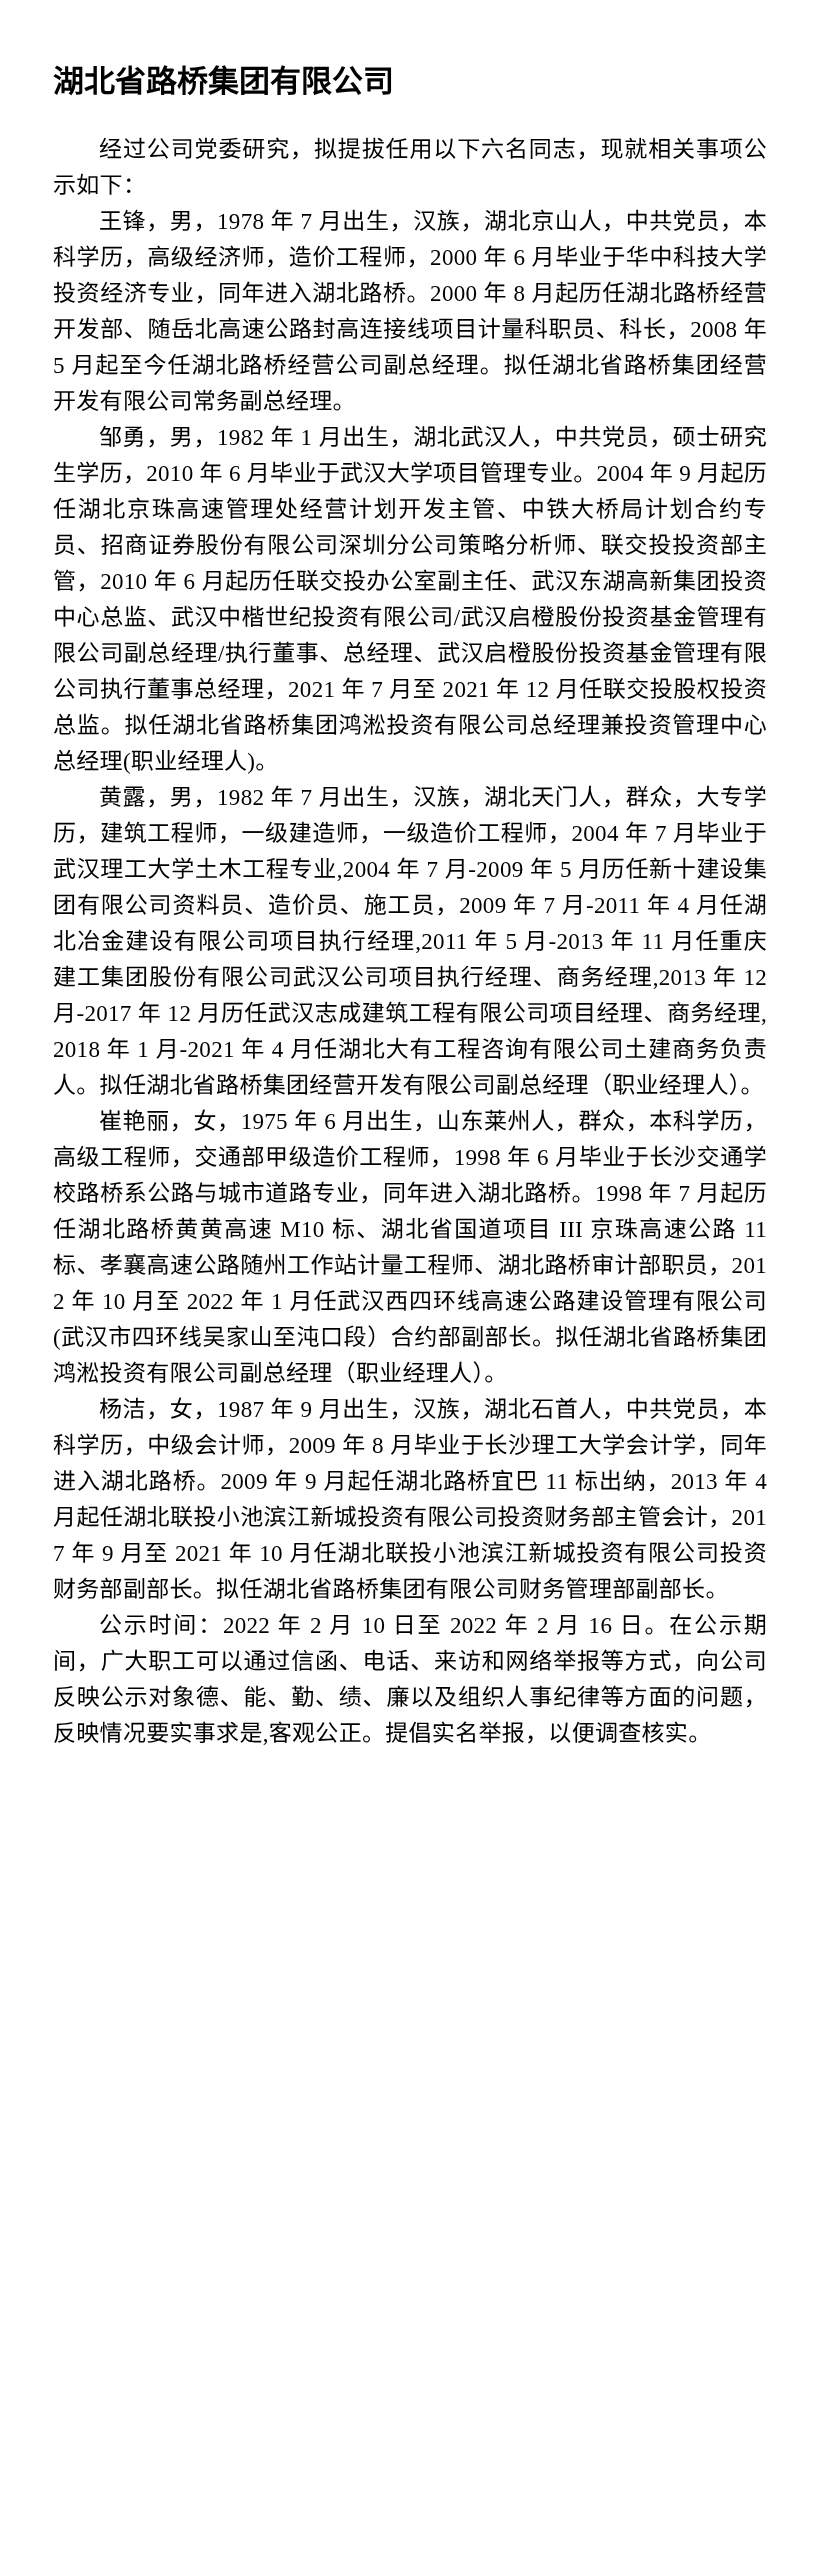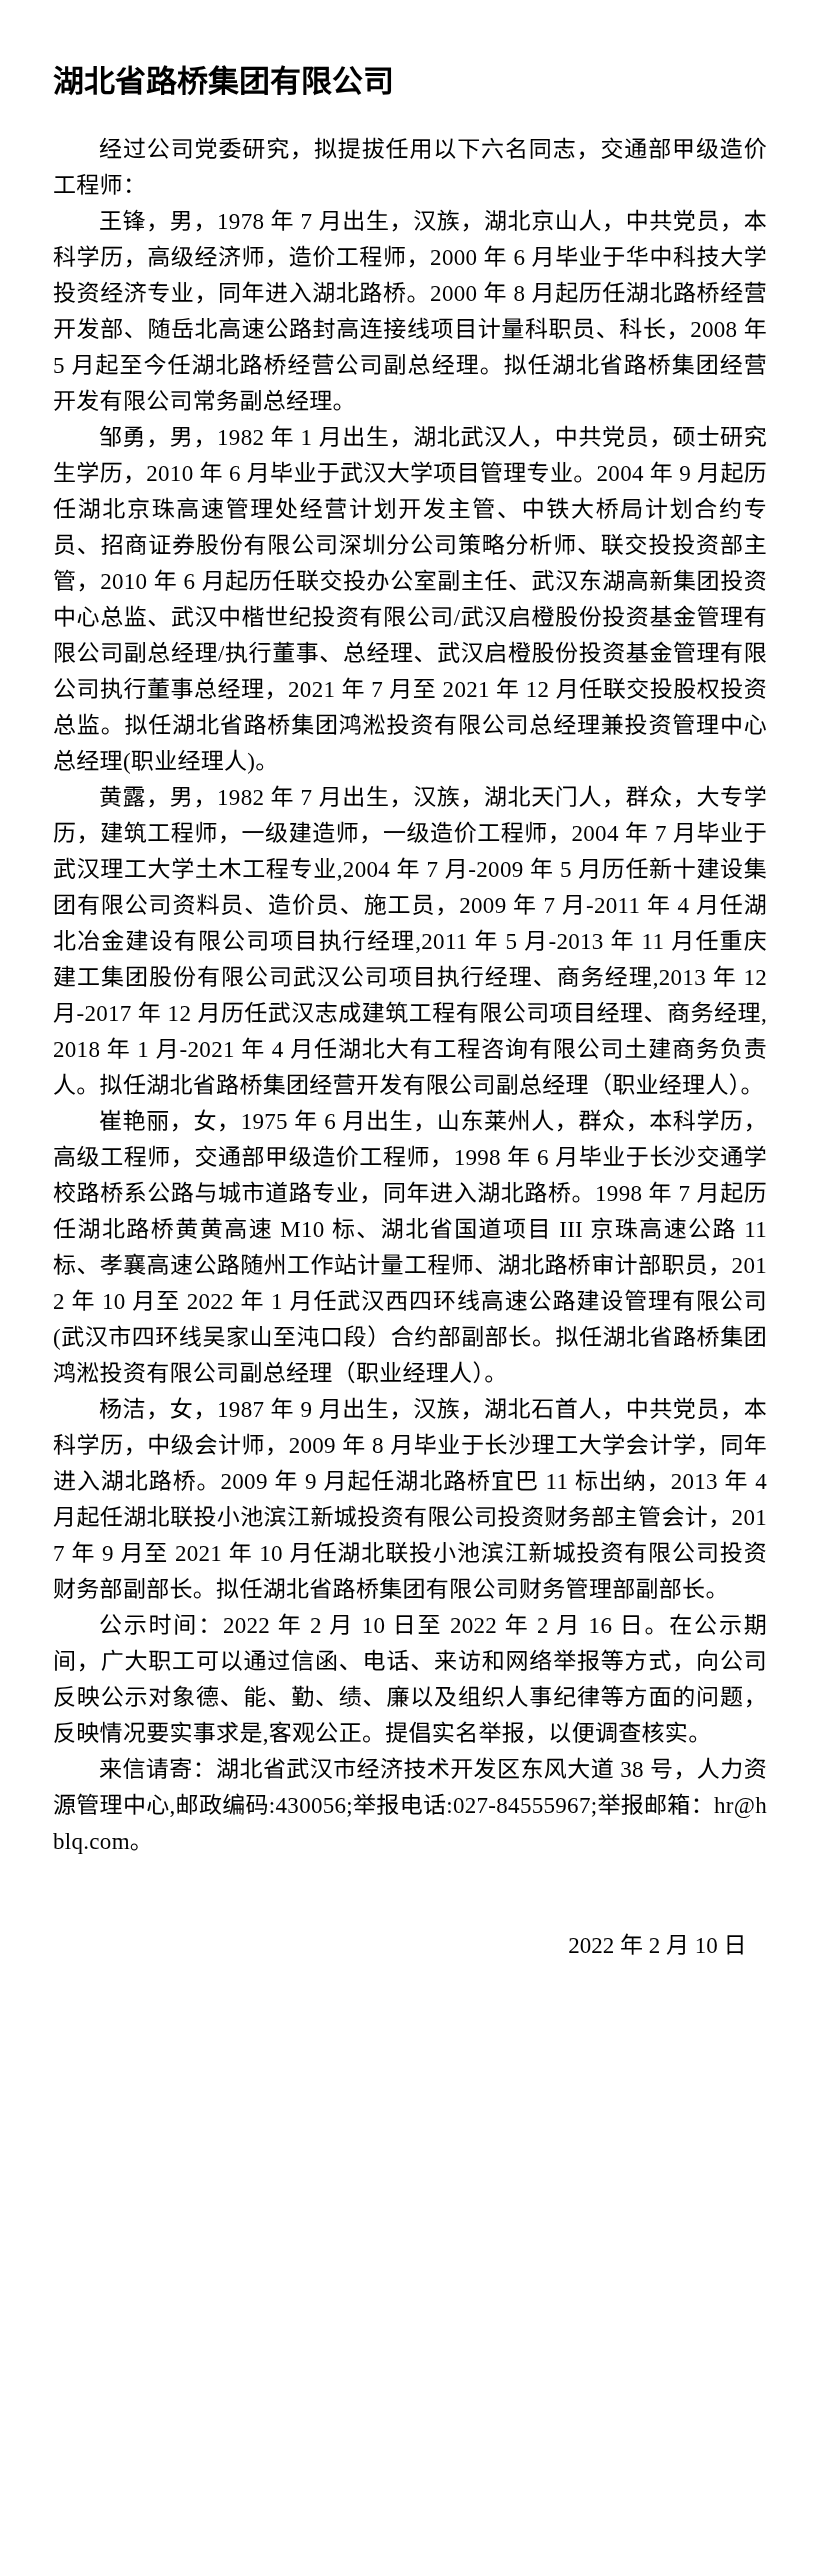--- a/index.html
+++ b/index.html
@@ -48,34 +48,32 @@
 </head>
 <body>
 
 <div class="page">
 
   <h1 class="doc-title">
     <span class="title-line">湖北省路桥集团有限公司</span>
   </h1>
 
   <div class="doc-body">
-    <p>经过公司党委研究，拟提拔任用以下六名同志，交通部甲级造价工程师：</p>
+    <p>经过公司党委研究，拟提拔任用以下六名同志，现就相关事项公示如下：</p>
 
     <p>王锋，男，1978 年 7 月出生，汉族，湖北京山人，中共党员，本科学历，高级经济师，造价工程师，2000 年 6 月毕业于华中科技大学投资经济专业，同年进入湖北路桥。2000 年 8 月起历任湖北路桥经营开发部、随岳北高速公路封高连接线项目计量科职员、科长，2008 年 5 月起至今任湖北路桥经营公司副总经理。拟任湖北省路桥集团经营开发有限公司常务副总经理。</p>
 
 
     <p>邹勇，男，1982 年 1 月出生，湖北武汉人，中共党员，硕士研究生学历，2010 年 6 月毕业于武汉大学项目管理专业。2004 年 9 月起历任湖北京珠高速管理处经营计划开发主管、中铁大桥局计划合约专员、招商证券股份有限公司深圳分公司策略分析师、联交投投资部主管，2010 年 6 月起历任联交投办公室副主任、武汉东湖高新集团投资中心总监、武汉中楷世纪投资有限公司/武汉启橙股份投资基金管理有限公司副总经理/执行董事、总经理、武汉启橙股份投资基金管理有限公司执行董事总经理，2021 年 7 月至 2021 年 12 月任联交投股权投资总监。拟任湖北省路桥集团鸿淞投资有限公司总经理兼投资管理中心总经理(职业经理人)。</p>
 
     <p>黄露，男，1982 年 7 月出生，汉族，湖北天门人，群众，大专学历，建筑工程师，一级建造师，一级造价工程师，2004 年 7 月毕业于武汉理工大学土木工程专业,2004 年 7 月-2009 年 5 月历任新十建设集团有限公司资料员、造价员、施工员，2009 年 7 月-2011 年 4 月任湖北冶金建设有限公司项目执行经理,2011 年 5 月-2013 年 11 月任重庆建工集团股份有限公司武汉公司项目执行经理、商务经理,2013 年 12 月-2017 年 12 月历任武汉志成建筑工程有限公司项目经理、商务经理,2018 年 1 月-2021 年 4 月任湖北大有工程咨询有限公司土建商务负责人。拟任湖北省路桥集团经营开发有限公司副总经理（职业经理人）。</p>
 
     <p>崔艳丽，女，1975 年 6 月出生，山东莱州人，群众，本科学历，高级工程师，交通部甲级造价工程师，1998 年 6 月毕业于长沙交通学校路桥系公路与城市道路专业，同年进入湖北路桥。1998 年 7 月起历任湖北路桥黄黄高速 M10 标、湖北省国道项目 III 京珠高速公路 11 标、孝襄高速公路随州工作站计量工程师、湖北路桥审计部职员，2012 年 10 月至 2022 年 1 月任武汉西四环线高速公路建设管理有限公司(武汉市四环线吴家山至沌口段）合约部副部长。拟任湖北省路桥集团鸿淞投资有限公司副总经理（职业经理人）。</p>
 
     <p>杨洁，女，1987 年 9 月出生，汉族，湖北石首人，中共党员，本科学历，中级会计师，2009 年 8 月毕业于长沙理工大学会计学，同年进入湖北路桥。2009 年 9 月起任湖北路桥宜巴 11 标出纳，2013 年 4 月起任湖北联投小池滨江新城投资有限公司投资财务部主管会计，2017 年 9 月至 2021 年 10 月任湖北联投小池滨江新城投资有限公司投资财务部副部长。拟任湖北省路桥集团有限公司财务管理部副部长。</p>
 
     <p>公示时间：2022 年 2 月 10 日至 2022 年 2 月 16 日。在公示期间，广大职工可以通过信函、电话、来访和网络举报等方式，向公司反映公示对象德、能、勤、绩、廉以及组织人事纪律等方面的问题，反映情况要实事求是,客观公正。提倡实名举报，以便调查核实。</p>
 
-    <p>来信请寄：湖北省武汉市经济技术开发区东风大道 38 号，人力资源管理中心,邮政编码:430056;举报电话:027-84555967;举报邮箱：hr@hblq.com。</p>
   </div>
 
-  <div class="doc-date">2022 年 2 月 10 日</div>
 
 </div>
 
 
 </body></html>

